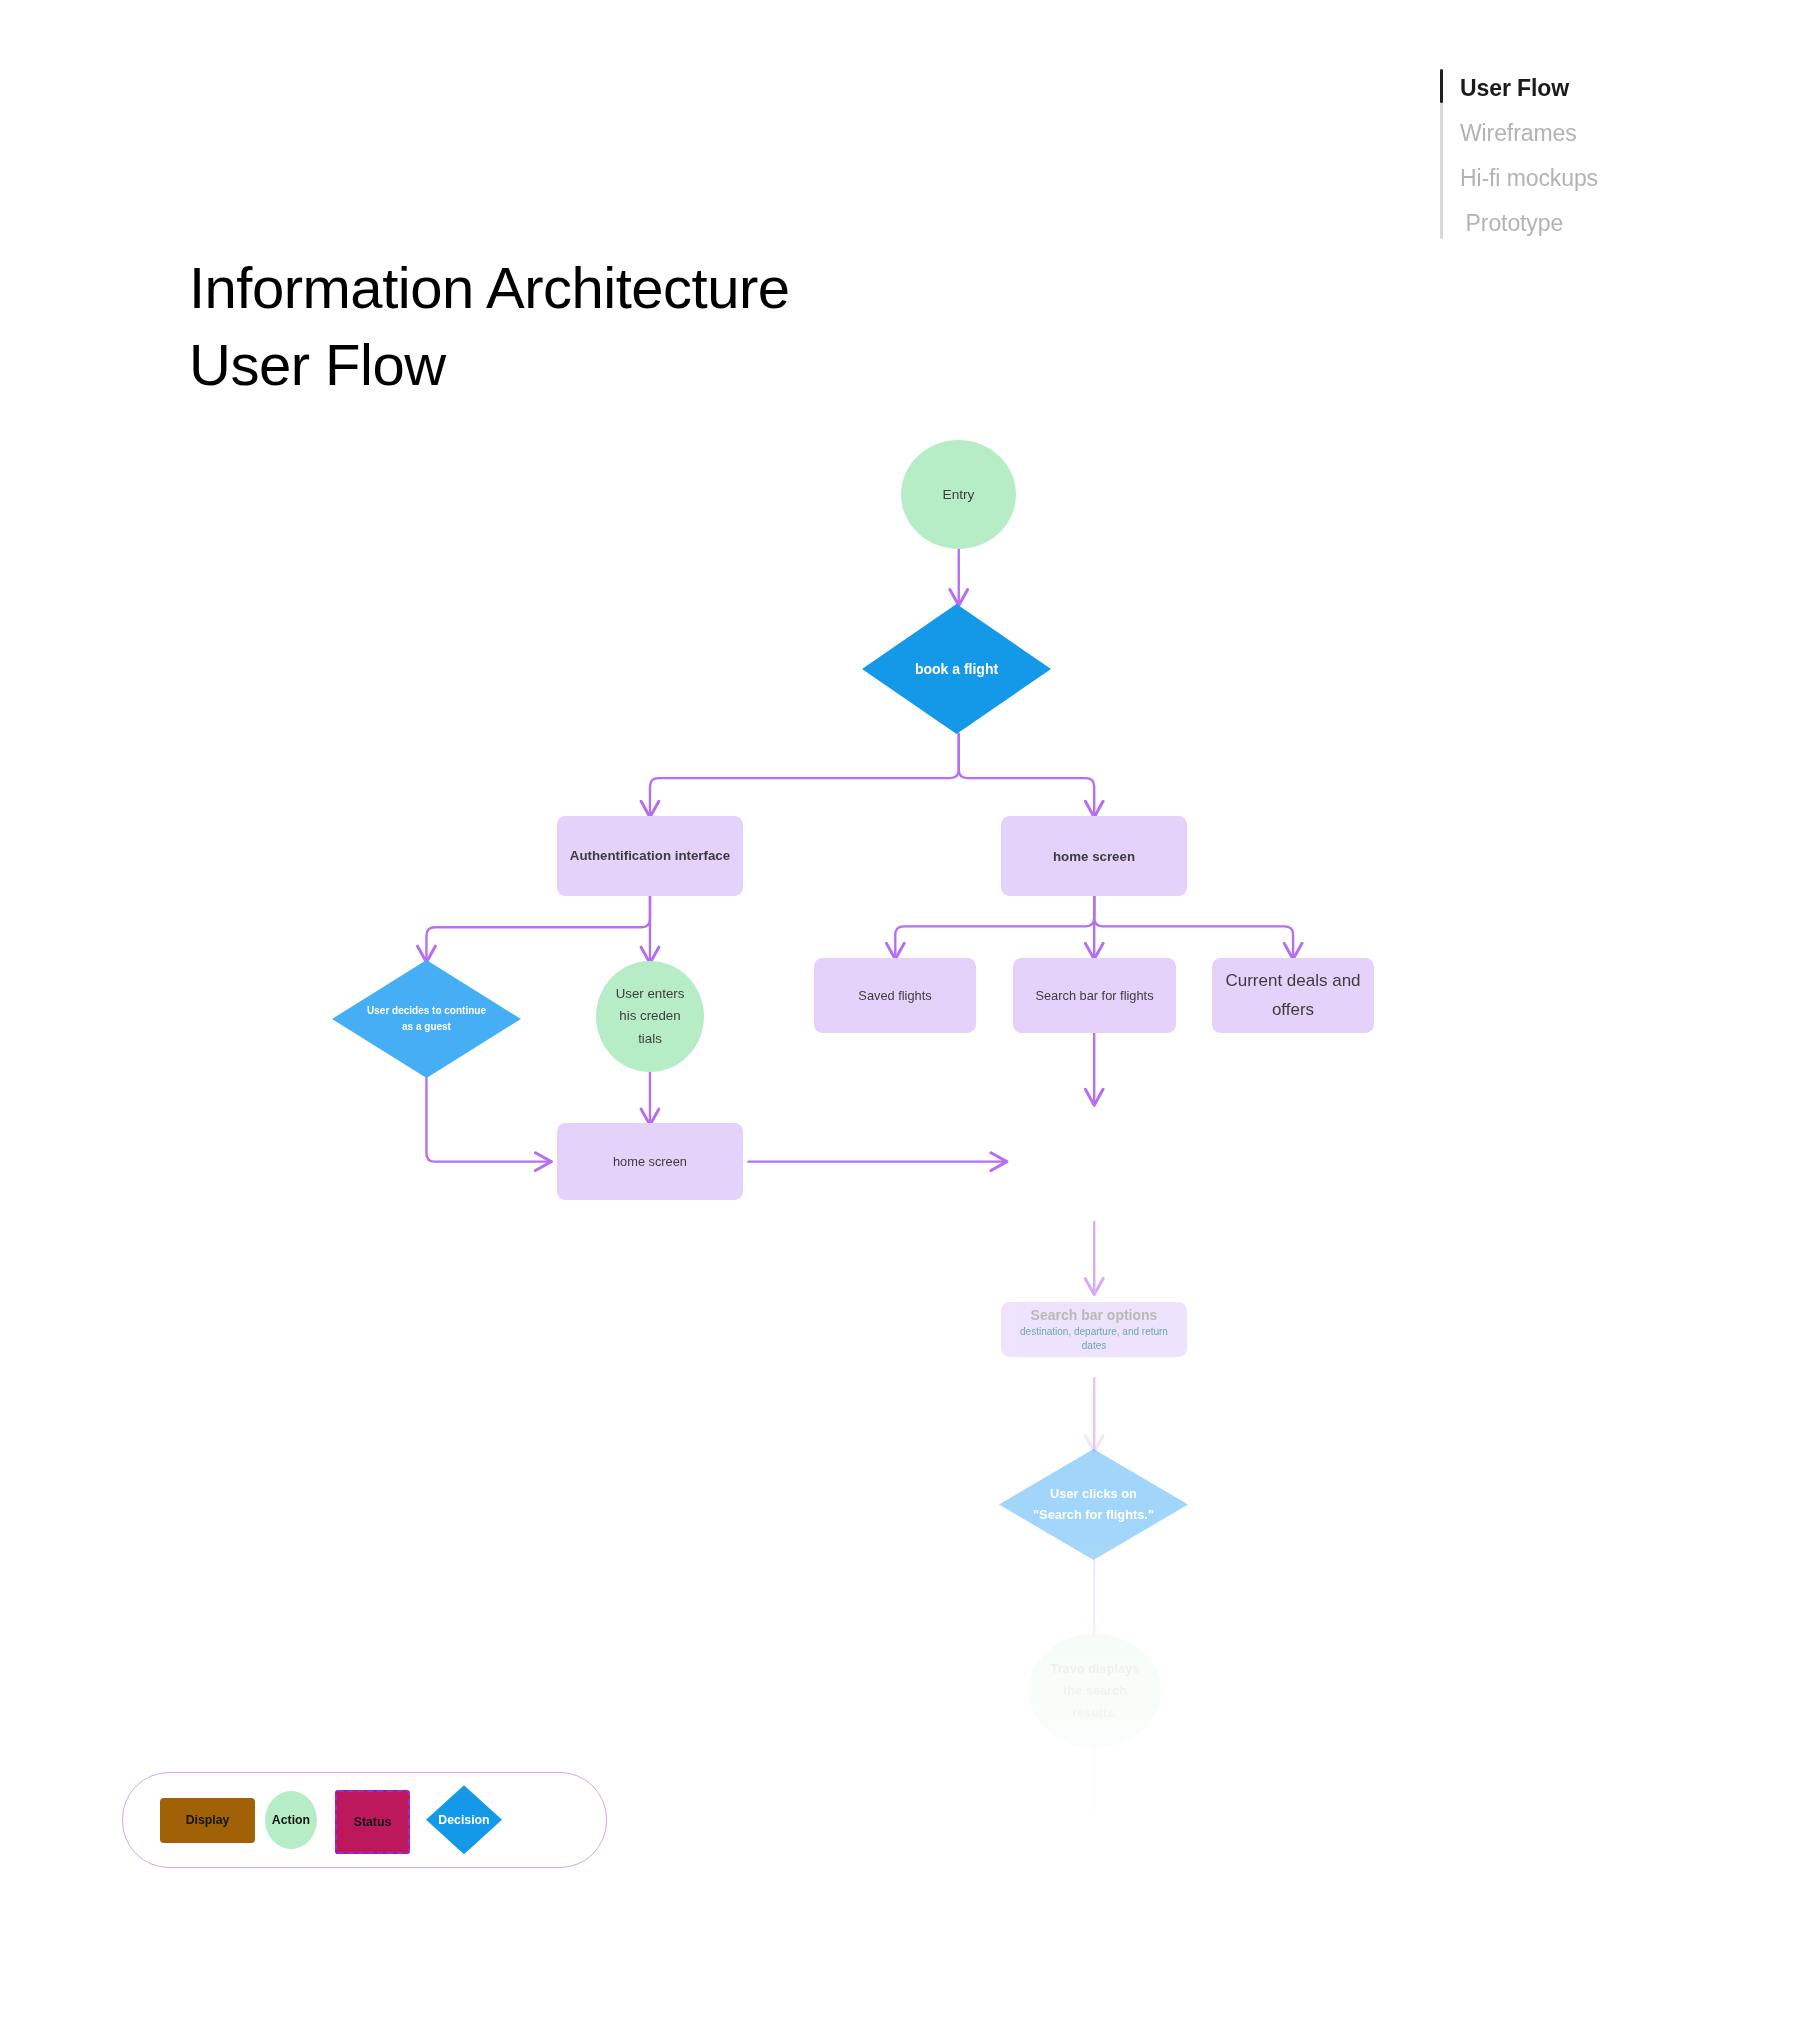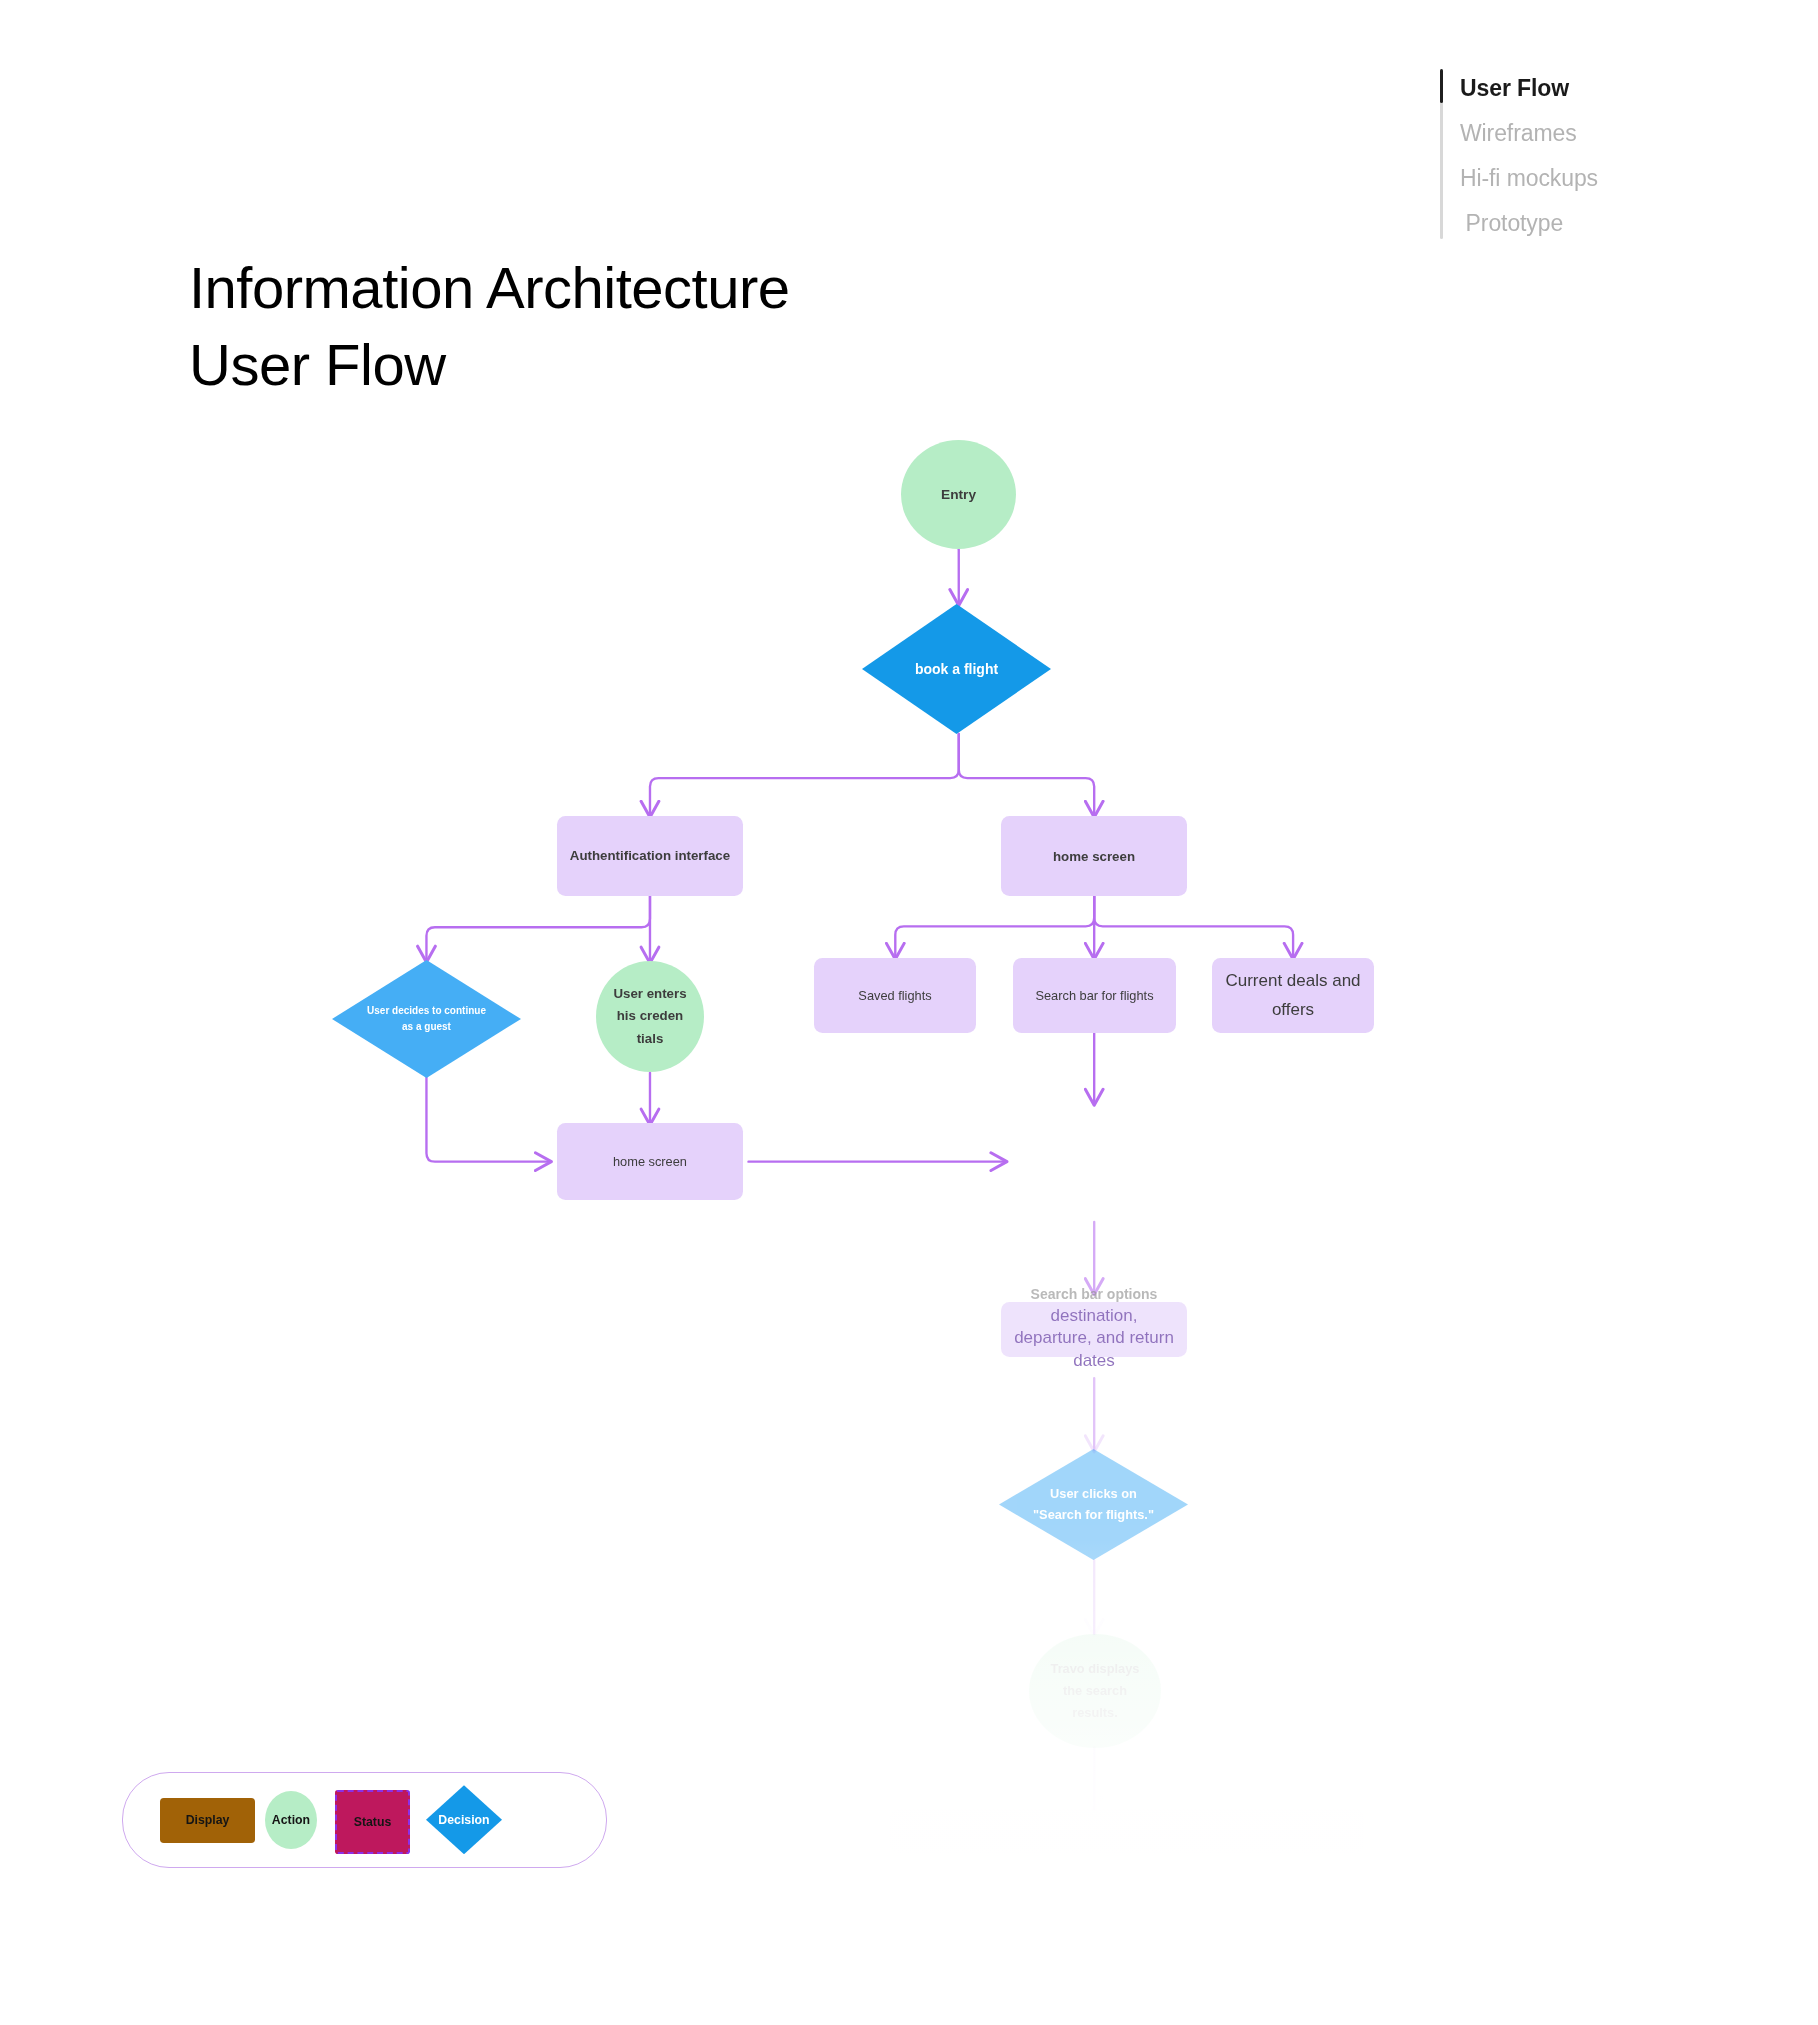--- a/index.html
+++ b/index.html
@@ -26,27 +26,27 @@
   
   #canvas{position:absolute;left:0;top:0;width:1819px;height:2025px;}
   #edges{position:absolute;left:0;top:0;width:1819px;height:2025px;}
 
   
   .node{position:absolute;display:flex;align-items:center;justify-content:center;
         text-align:center;box-sizing:border-box;}
   .node .lbl{display:block;width:100%;}
 
   .n-display{background:#e5d2fb;border-radius:8.5px;color:#3d3d3d;}
-  .n-action{background:#b6edc6;border-radius:50%;color:#3d3d3d;font-weight:700;}
+  .n-action{background:#b6edc6;border-radius:50%;color:#3d3d3d;font-weight:400;}
   .n-decision{background:#1499e8;color:#ffffff;font-weight:700;
               clip-path:polygon(50% 0,100% 50%,50% 100%,0 50%);}
   .n-decision-light{background:#45aef5;color:#ffffff;font-weight:700;
               clip-path:polygon(50% 0,100% 50%,50% 100%,0 50%);}
 
-  .sub{display:block;font-size:17px;line-height:1.35;font-weight:400;color:#4c1d95;margin-top:2.8px;}
+  .sub{display:block;font-size:10px;line-height:1.35;font-weight:400;color:#0f766e;margin-top:2.8px;}
   .ttl{display:block;font-weight:700;color:#8f8f8f;}
 
   
   #fade-mask{position:absolute;left:710px;top:1539px;width:663px;height:486px;
              background:linear-gradient(to bottom,rgba(255,255,255,0) 0%,rgba(255,255,255,.55) 34%,
              rgba(255,255,255,.86) 60%,rgba(255,255,255,1) 82%);pointer-events:none;}
 
   
   #legend{position:absolute;left:122px;top:1772px;width:483px;height:94px;
           border:1.4px solid #cfa9ef;border-radius:47px;background:#ffffff;}

